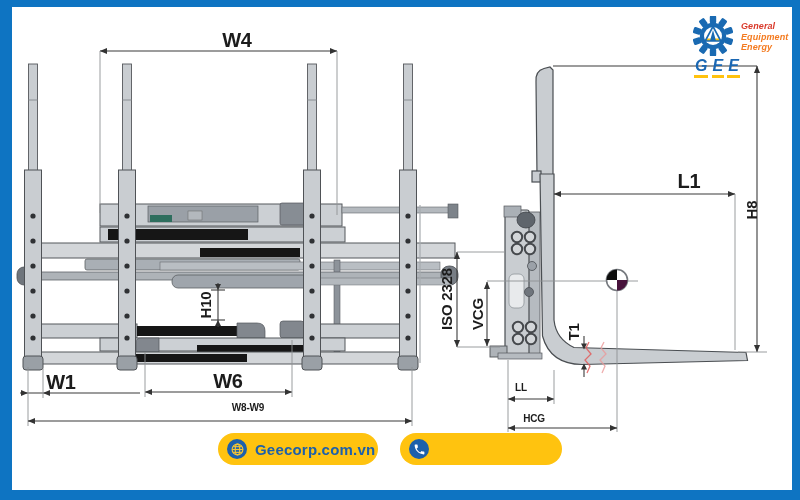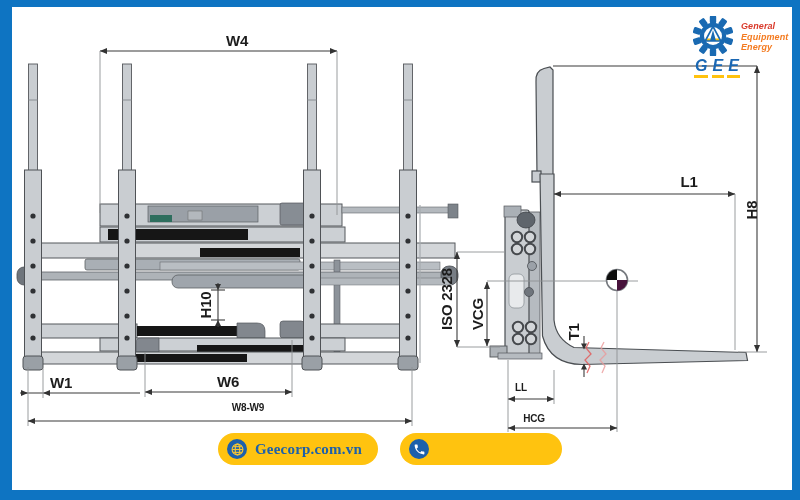--- a/index.html
+++ b/index.html
@@ -9,36 +9,36 @@
   #drawing{position:absolute;left:0;top:0;}
 
   
   .frame{position:absolute;background:#0e74c2;}
   .frame.top{left:0;top:0;width:800px;height:7px;}
   .frame.left{left:0;top:0;width:12px;height:500px;}
   .frame.right{left:792px;top:0;width:8px;height:500px;}
   .frame.bottom{left:0;top:490px;width:800px;height:10px;}
 
   
-  .dim-label{position:absolute;font-weight:bold;font-size:15px;color:#1c1c1c;
+  .dim-label{position:absolute;font-weight:bold;font-size:20px;color:#1c1c1c;
              transform:translate(-50%,-50%);white-space:nowrap;letter-spacing:-0.2px;}
   .dim-label.rot{transform:translate(-50%,-50%) rotate(-90deg);font-size:15px;}
   .dim-label.sm{font-size:10px;}
 
   
   #logo{position:absolute;left:688px;top:13px;width:100px;height:64px;font-style:italic;}
   #gear{position:absolute;left:5px;top:3px;}
   #brand{position:absolute;left:53px;top:8px;font-size:9px;font-weight:bold;line-height:10.5px;letter-spacing:.1px;}
   #gee-row{position:absolute;left:6px;top:44px;width:46px;display:flex;justify-content:space-between;}
   #gee-row span{font-size:16px;font-weight:bold;color:#1a67b3;border-bottom:3px solid #ffc20e;padding:0 1px 1px 1px;line-height:17px;}
 
   
   .pill{position:absolute;top:433px;height:32px;border-radius:16px;background:#ffc30f;
         display:flex;align-items:center;gap:8px;padding:0 14px 0 9px;box-sizing:border-box;
-        border:none;cursor:pointer;font-family:Liberation Serif, serif;}
+        border:none;cursor:pointer;font-family:Liberation Sans, sans-serif;}
   .pill .txt{font-size:15px;font-weight:bold;color:#1d60ab;letter-spacing:.2px;}
   .icd{width:20px;height:20px;border-radius:50%;background:#1d60ab;display:flex;
        align-items:center;justify-content:center;flex:0 0 auto;}
 </style>
 </head>
 <body>
 
 <div id="canvas">
 
   <svg id="drawing" width="800" height="500" viewBox="0 0 800 500">

